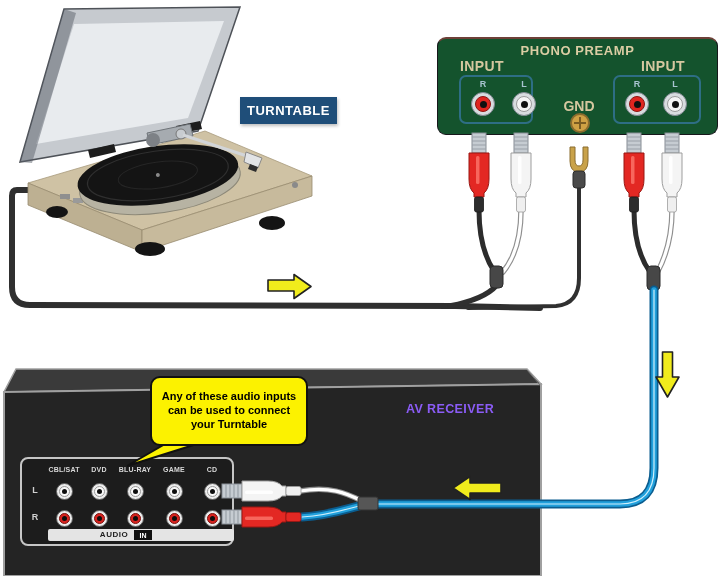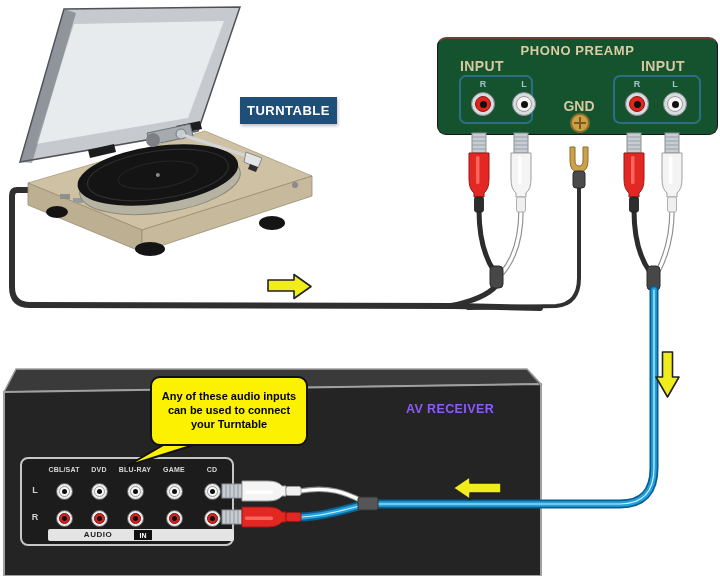--- a/index.html
+++ b/index.html
@@ -40,21 +40,21 @@
     border-radius:8px;box-sizing:border-box;z-index:2;}
   .in-lab{top:7px;width:40px;text-align:center;color:#d8d8d8;font-weight:bold;font-size:7px;letter-spacing:.2px;}
   .row-lab{left:5px;width:16px;text-align:center;color:#d0d0d0;font-weight:bold;font-size:9px;}
   .rjack{position:absolute;width:17px;height:17px;border-radius:50%;background:#ececec;
     border:1px solid #5f5f5f;box-sizing:border-box;display:flex;align-items:center;justify-content:center;}
   .rjack-mid{width:11px;height:11px;border-radius:50%;display:flex;align-items:center;justify-content:center;box-sizing:border-box;}
   .rjack-mid.red{background:#d8231f;border:1px solid #7e100d;}
   .rjack-mid.white{background:#fafafa;border:1px solid #9a9a9a;}
   .rjack-hole{width:5px;height:5px;border-radius:50%;background:#0d0d0d;}
   .audio-bar{left:26px;top:70px;width:186px;height:12px;background:#e4e4e4;border-radius:2px;}
-  .audio-txt{left:28px;top:1px;width:44px;text-align:center;color:#1d1d1d;font-weight:bold;font-size:8px;letter-spacing:.5px;}
+  .audio-txt{left:44px;top:1px;width:44px;text-align:center;color:#1d1d1d;font-weight:bold;font-size:8px;letter-spacing:.5px;}
   .in-badge{left:86px;top:1px;width:18px;height:10px;background:#101010;color:#fff;font-weight:bold;
     font-size:7px;display:flex;align-items:center;justify-content:center;}
 
   
   .callout{left:150px;top:376px;width:158px;height:70px;background:#fcf200;border:2px solid #111;
     border-radius:10px;box-sizing:border-box;display:flex;align-items:center;justify-content:center;
     text-align:center;color:#000;font-weight:bold;font-size:11px;line-height:1.25;padding:8px 6px;z-index:6;}
   svg{display:block;}
   .lay{left:0;top:0;pointer-events:none;}
 </style>

